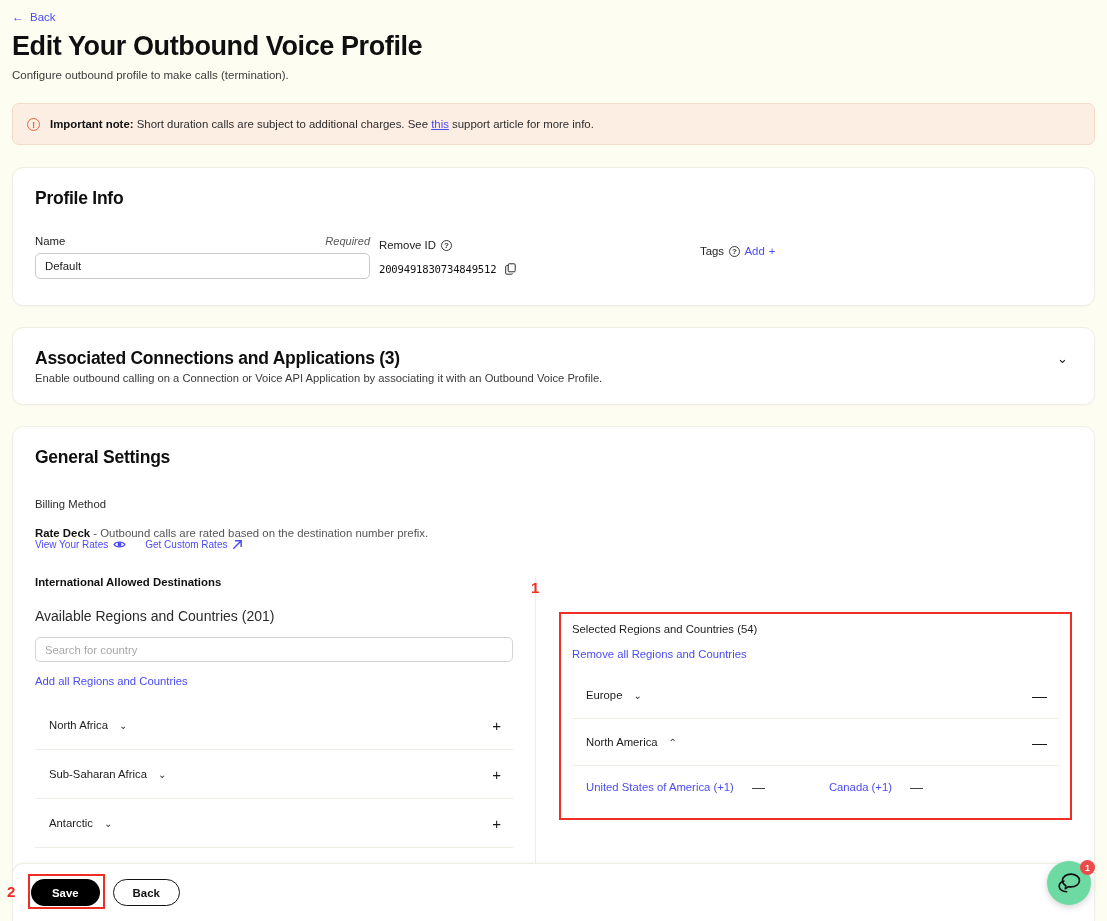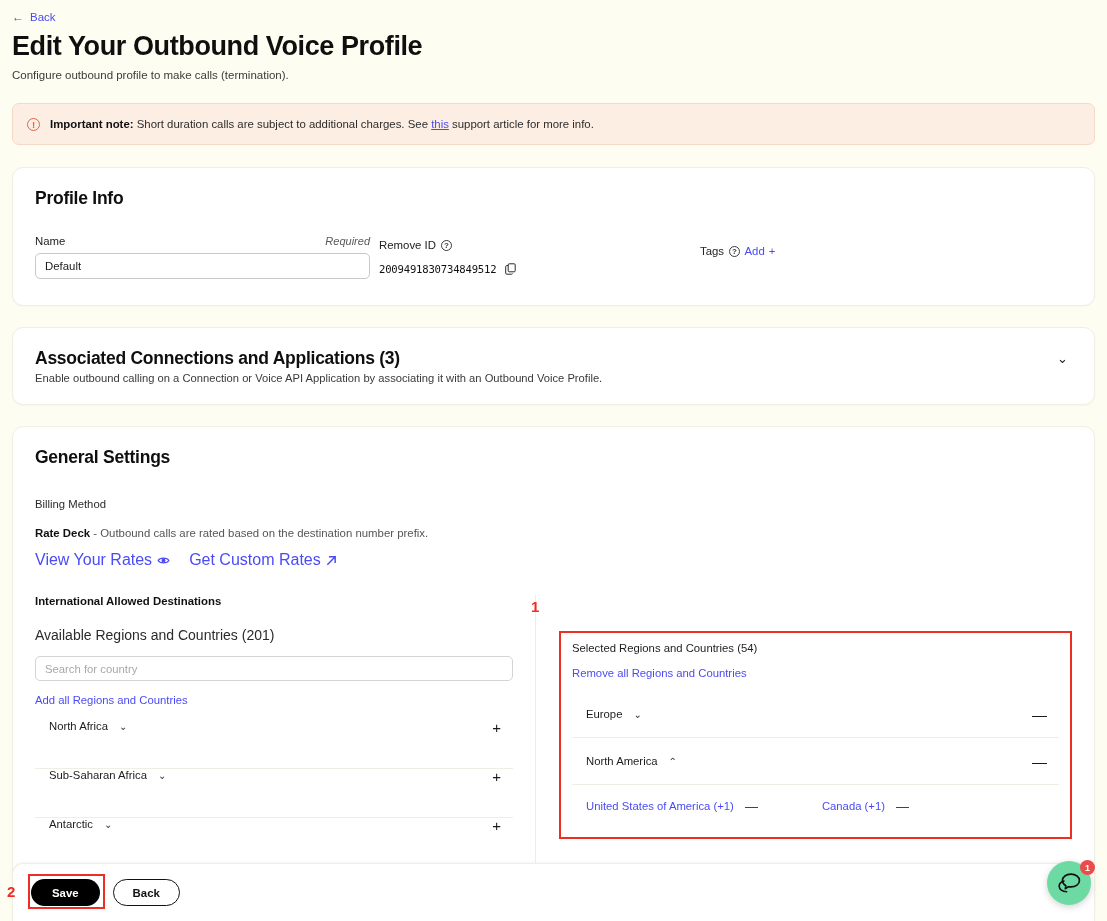--- a/index.html
+++ b/index.html
@@ -171,24 +171,23 @@
     display: inline-flex;
     align-items: center;
     gap: 4px;
   }
 
   
   .billing-label { font-size: 11.3px; color: #2b2b2b; margin-top: 30px; }
   .rate-deck { font-size: 11.4px; color: #555; margin-top: 17px; }
   .rate-deck b { color: #111; font-weight: 700; }
   .rates-links {
-    margin-top: 12px;
     display: flex;
     gap: 19px;
-    font-size: 16px;
+    font-size: 10px;
     color: #4b4bf5;
   }
   .rates-links span.lnk {
     display: inline-flex;
     align-items: center;
     gap: 5px;
     cursor: pointer;
   }
 
   .dest-wrap { display: flex; margin-top: 26px; }
@@ -221,21 +220,21 @@
     color: #4b4bf5;
     font-size: 11.3px;
     margin-top: 13px;
     display: inline-block;
     cursor: pointer;
   }
 
   .region-list { margin-top: 12px; }
   .region-row {
     display: flex;
-    align-items: flex-start;
+    align-items: center;
     justify-content: space-between;
     height: 49px;
     border-bottom: 1px solid #eeeee6;
     padding: 0 6px 0 14px;
   }
   .region-name {
     font-size: 11.3px;
     color: #1d1d1d;
     display: inline-flex;
     align-items: center;
@@ -266,21 +265,21 @@
     align-items: center;
     height: 42px;
     padding: 0 0 0 14px;
     gap: 64px;
   }
   .country-chip {
     color: #4b4bf5;
     font-size: 11.3px;
     display: inline-flex;
     align-items: center;
-    gap: 11px;
+    gap: 18px;
     cursor: pointer;
   }
   .country-chip .minus { color: #2a2a2a; font-size: 13px; line-height: 1; }
 
   
   .marker {
     position: absolute;
     color: #ee2d23;
     font-weight: 700;
     font-size: 15px;

